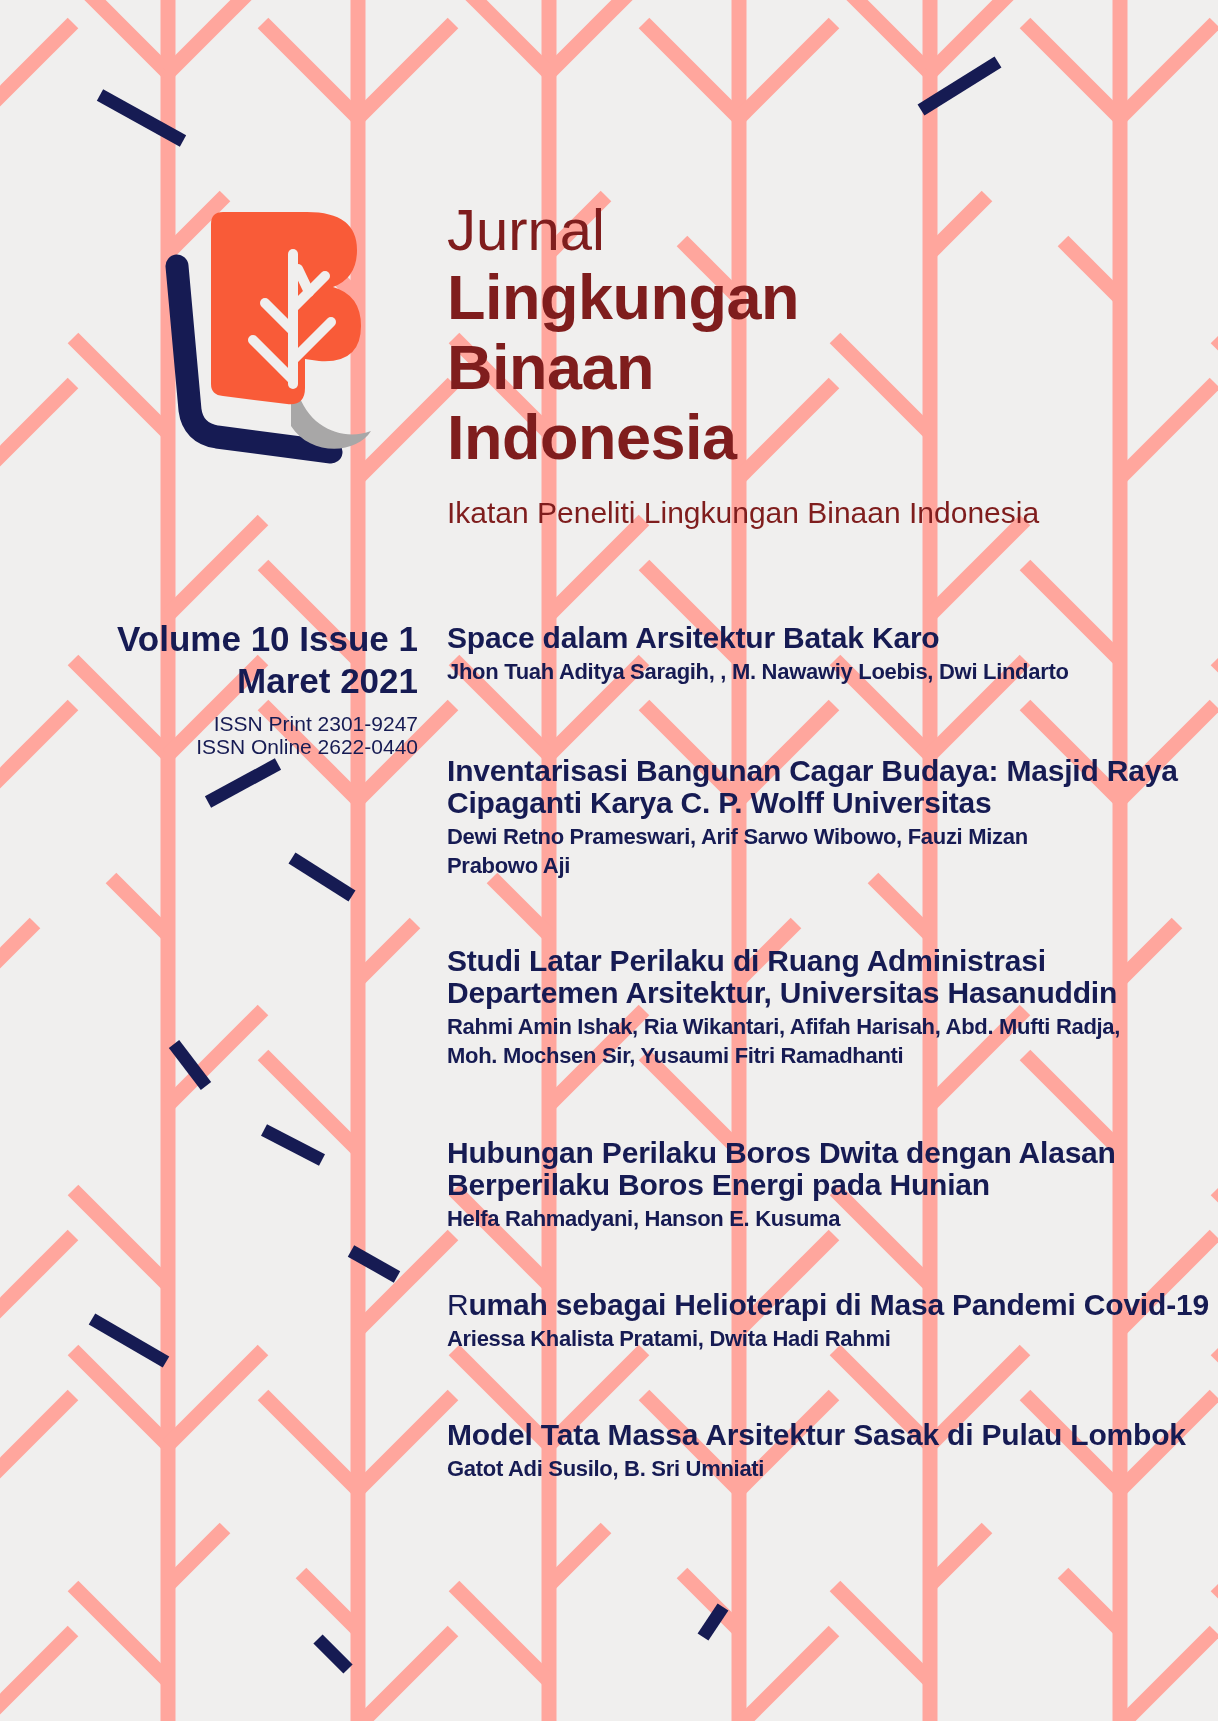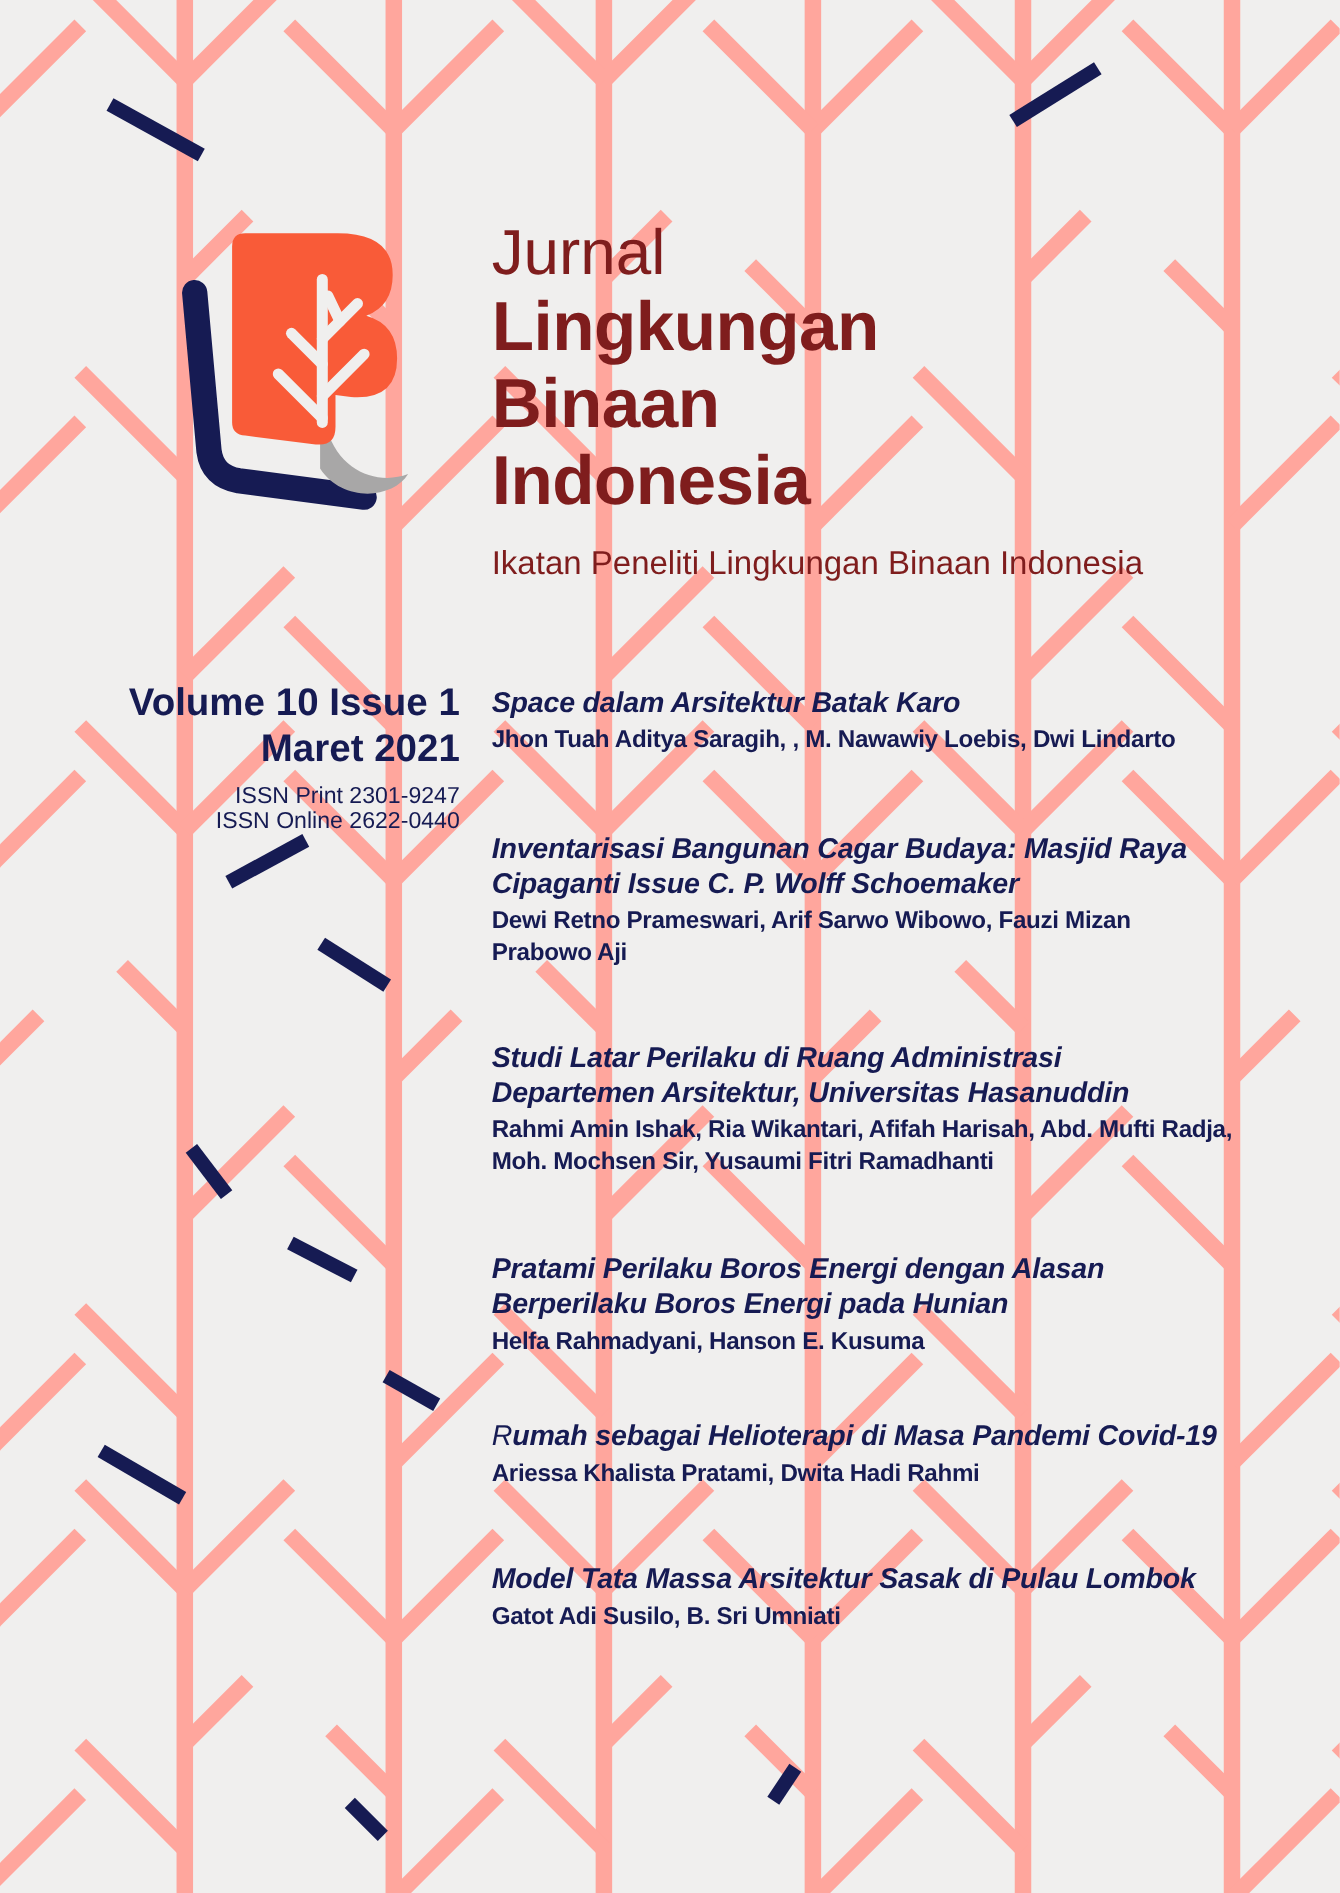--- a/index.html
+++ b/index.html
@@ -49,21 +49,21 @@
   .issue-block .issn-group { margin-top: 10px; }
   .issue-block .issn {
     font-size: 21px; font-weight: 400; line-height: 23px;
   }
   .entry {
     position: absolute;
     left: 447px;
     white-space: nowrap;
   }
   .entry .t {
-    font-size: 26px; font-weight: 700; line-height: 32px; letter-spacing: -0.2px; font-style: italic;
+    font-size: 30px; font-weight: 700; line-height: 32px; letter-spacing: -0.2px;
   }
   .entry .a {
     font-size: 22px; font-weight: 700; line-height: 29px; letter-spacing: -0.3px;
   }
   .entry .t + .a { margin-top: 3px; }
   .entry .t.first-light::first-letter { font-weight: 400; }
 </style>
 </head>
 <body>
 
@@ -144,34 +144,34 @@
 
   <main>
 
     <article class="entry" style="top:622px">
       <div class="t">Space dalam Arsitektur Batak Karo</div>
       <div class="a">Jhon Tuah Aditya Saragih, , M. Nawawiy Loebis, Dwi Lindarto</div>
     </article>
 
     <article class="entry" style="top:755px">
       <div class="t">Inventarisasi Bangunan Cagar Budaya: Masjid Raya</div>
-      <div class="t">Cipaganti Issue C. P. Wolff Schoemaker</div>
+      <div class="t">Cipaganti Karya C. P. Wolff Universitas</div>
       <div class="a">Dewi Retno Prameswari, Arif Sarwo Wibowo, Fauzi Mizan</div>
       <div class="a">Prabowo Aji</div>
     </article>
 
     <article class="entry" style="top:945px">
       <div class="t">Studi Latar Perilaku di Ruang Administrasi</div>
       <div class="t">Departemen Arsitektur, Universitas Hasanuddin</div>
       <div class="a">Rahmi Amin Ishak, Ria Wikantari, Afifah Harisah, Abd. Mufti Radja,</div>
       <div class="a">Moh. Mochsen Sir, Yusaumi Fitri Ramadhanti</div>
     </article>
 
     <article class="entry" style="top:1137px">
-      <div class="t">Pratami Perilaku Boros Energi dengan Alasan</div>
+      <div class="t">Hubungan Perilaku Boros Dwita dengan Alasan</div>
       <div class="t">Berperilaku Boros Energi pada Hunian</div>
       <div class="a">Helfa Rahmadyani, Hanson E. Kusuma</div>
     </article>
 
     <article class="entry" style="top:1289px">
       <div class="t first-light">Rumah sebagai Helioterapi di Masa Pandemi Covid-19</div>
       <div class="a">Ariessa Khalista Pratami, Dwita Hadi Rahmi</div>
     </article>
 
     <article class="entry" style="top:1419px">

